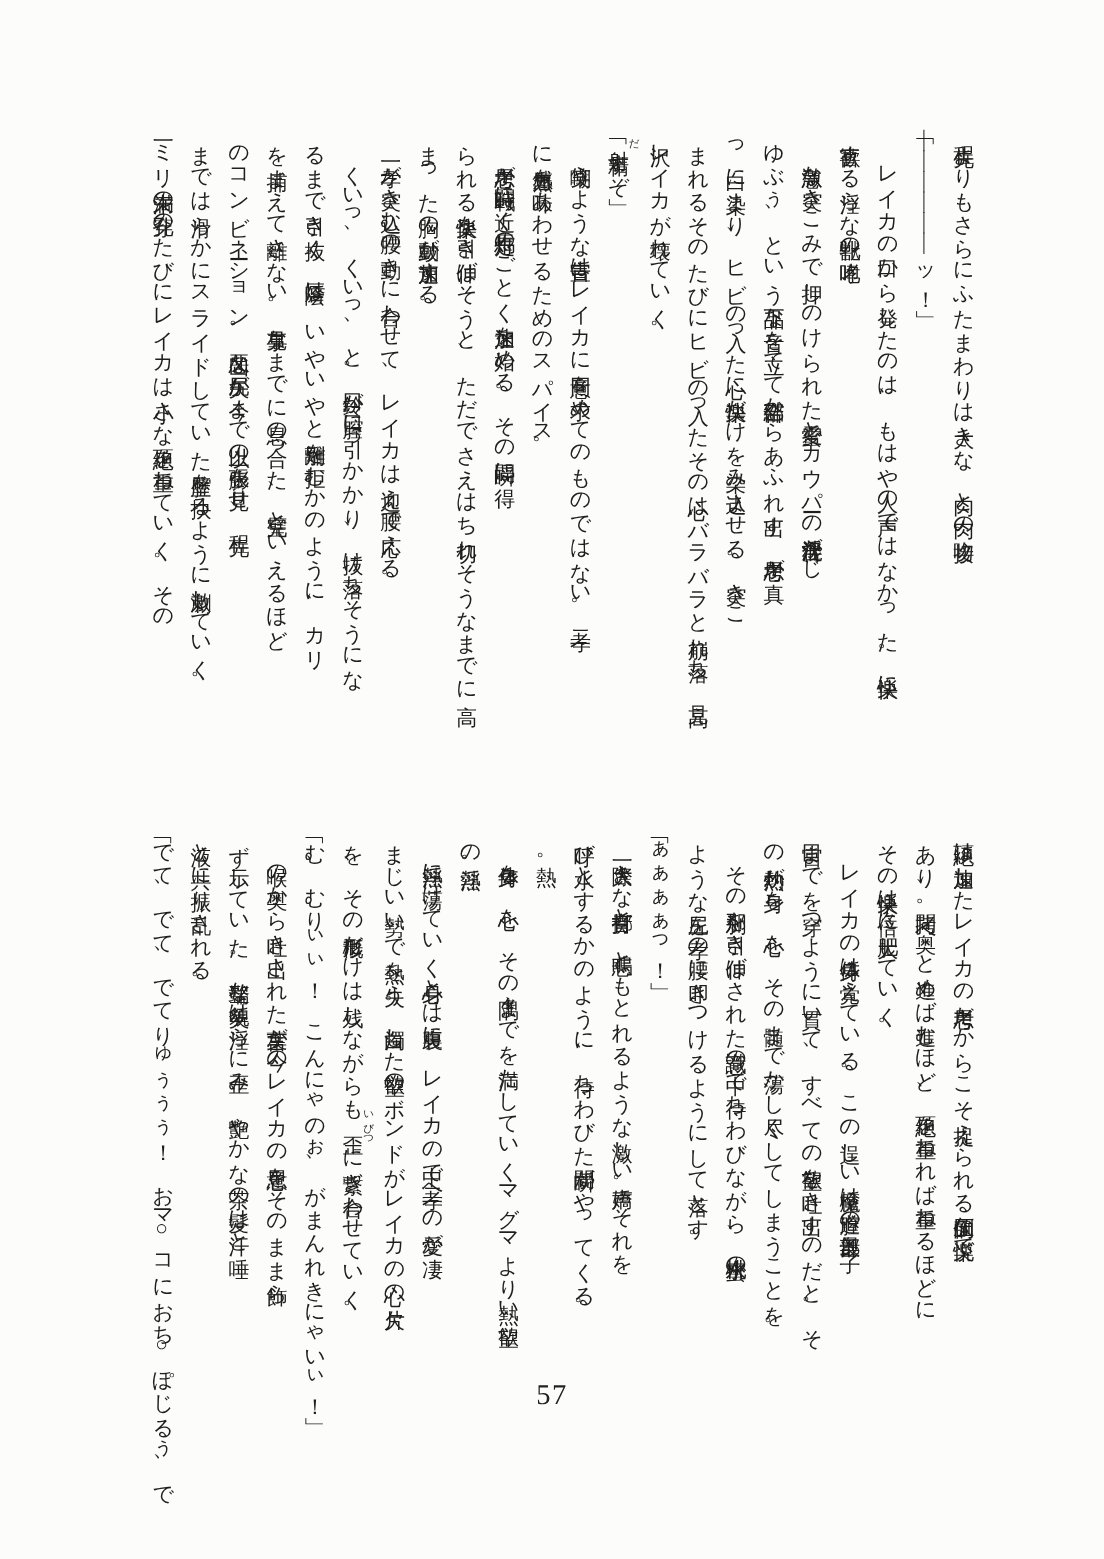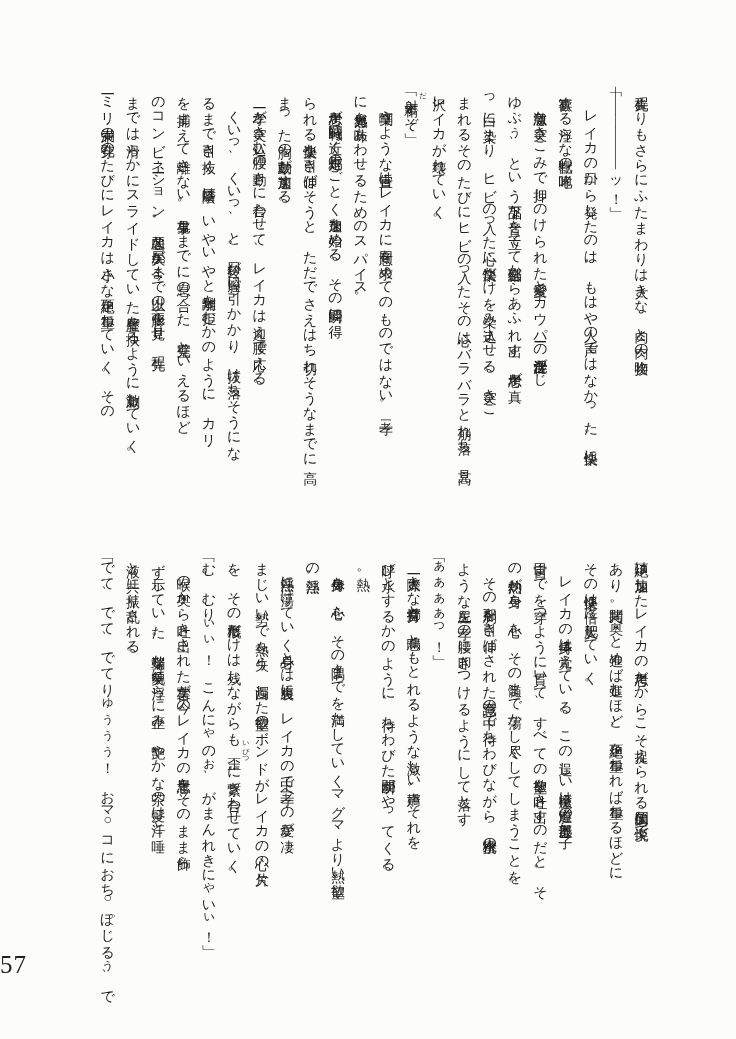--- a/index.html
+++ b/index.html
@@ -38,24 +38,25 @@
     white-space: pre;
   }
   ruby { ruby-position: over; }
   rt {
     font-size: 7px;
     letter-spacing: 0;
     line-height: 1;
   }
   .page-number {
     position: absolute;
-    top: 951px;
+    top: 920px;
     left: 0;
     width: 736px;
-    font-size: 25px;
+    text-align: center;
+    font-size: 19px;
     letter-spacing: 1px;
     color: #222;
   }
 </style>
 </head>
 <body style="background: rgb(252, 252, 250); color: rgb(30, 30, 30);">
 
 <div class="page">
   <div class="tblock tblock-top">
       <p class="line">先程よりもさらにふたまわりは大きな、肉と肉の接吻。</p>

